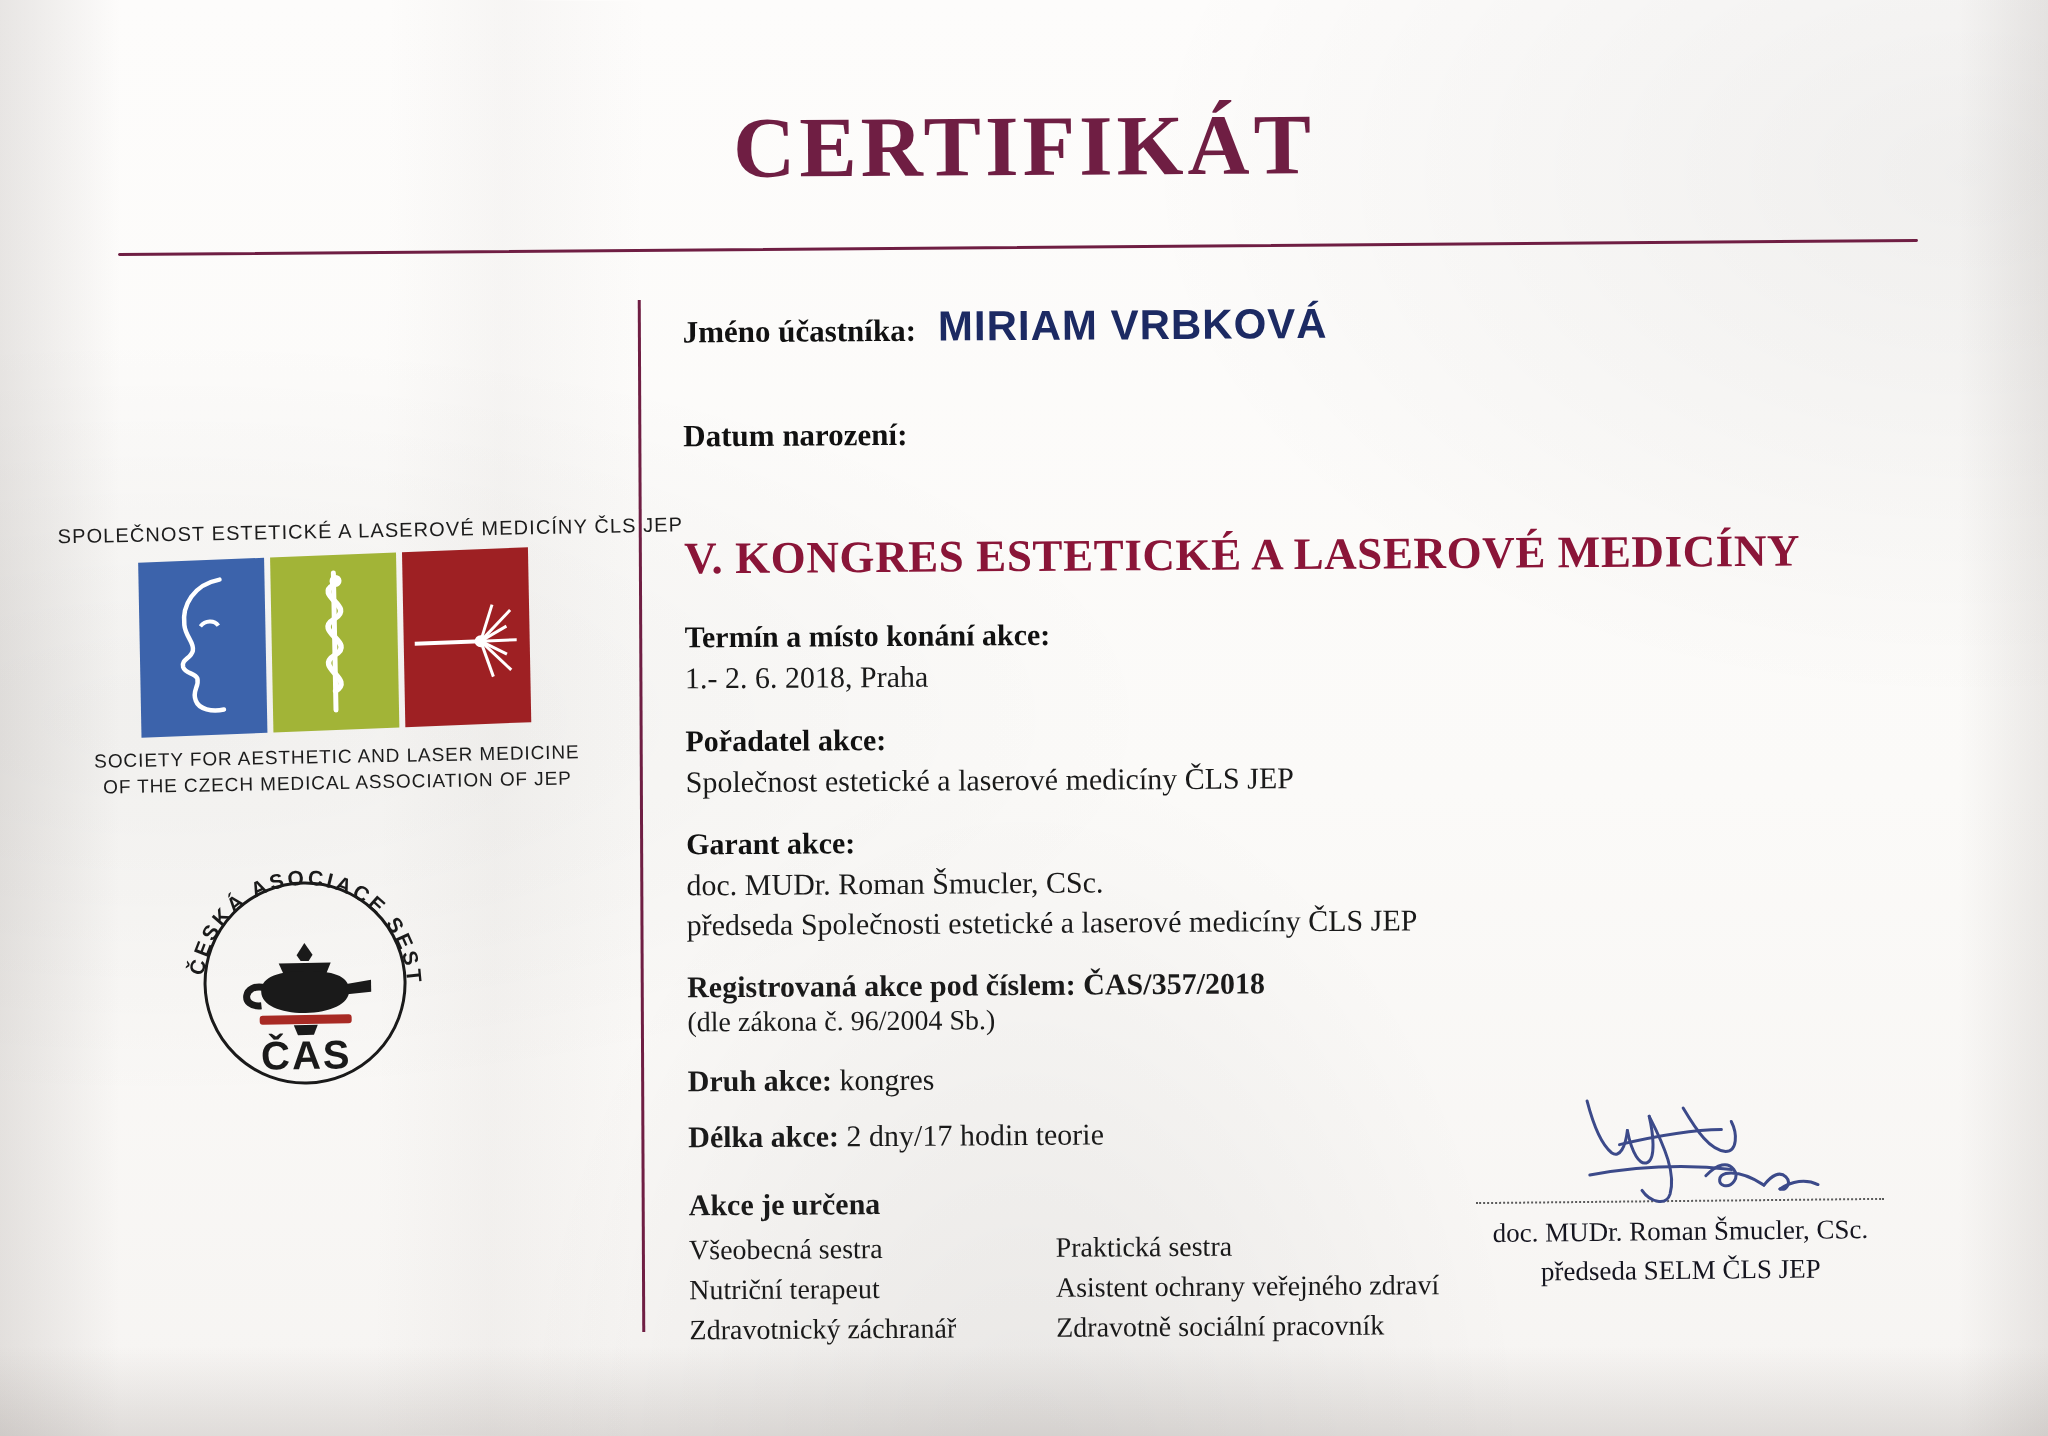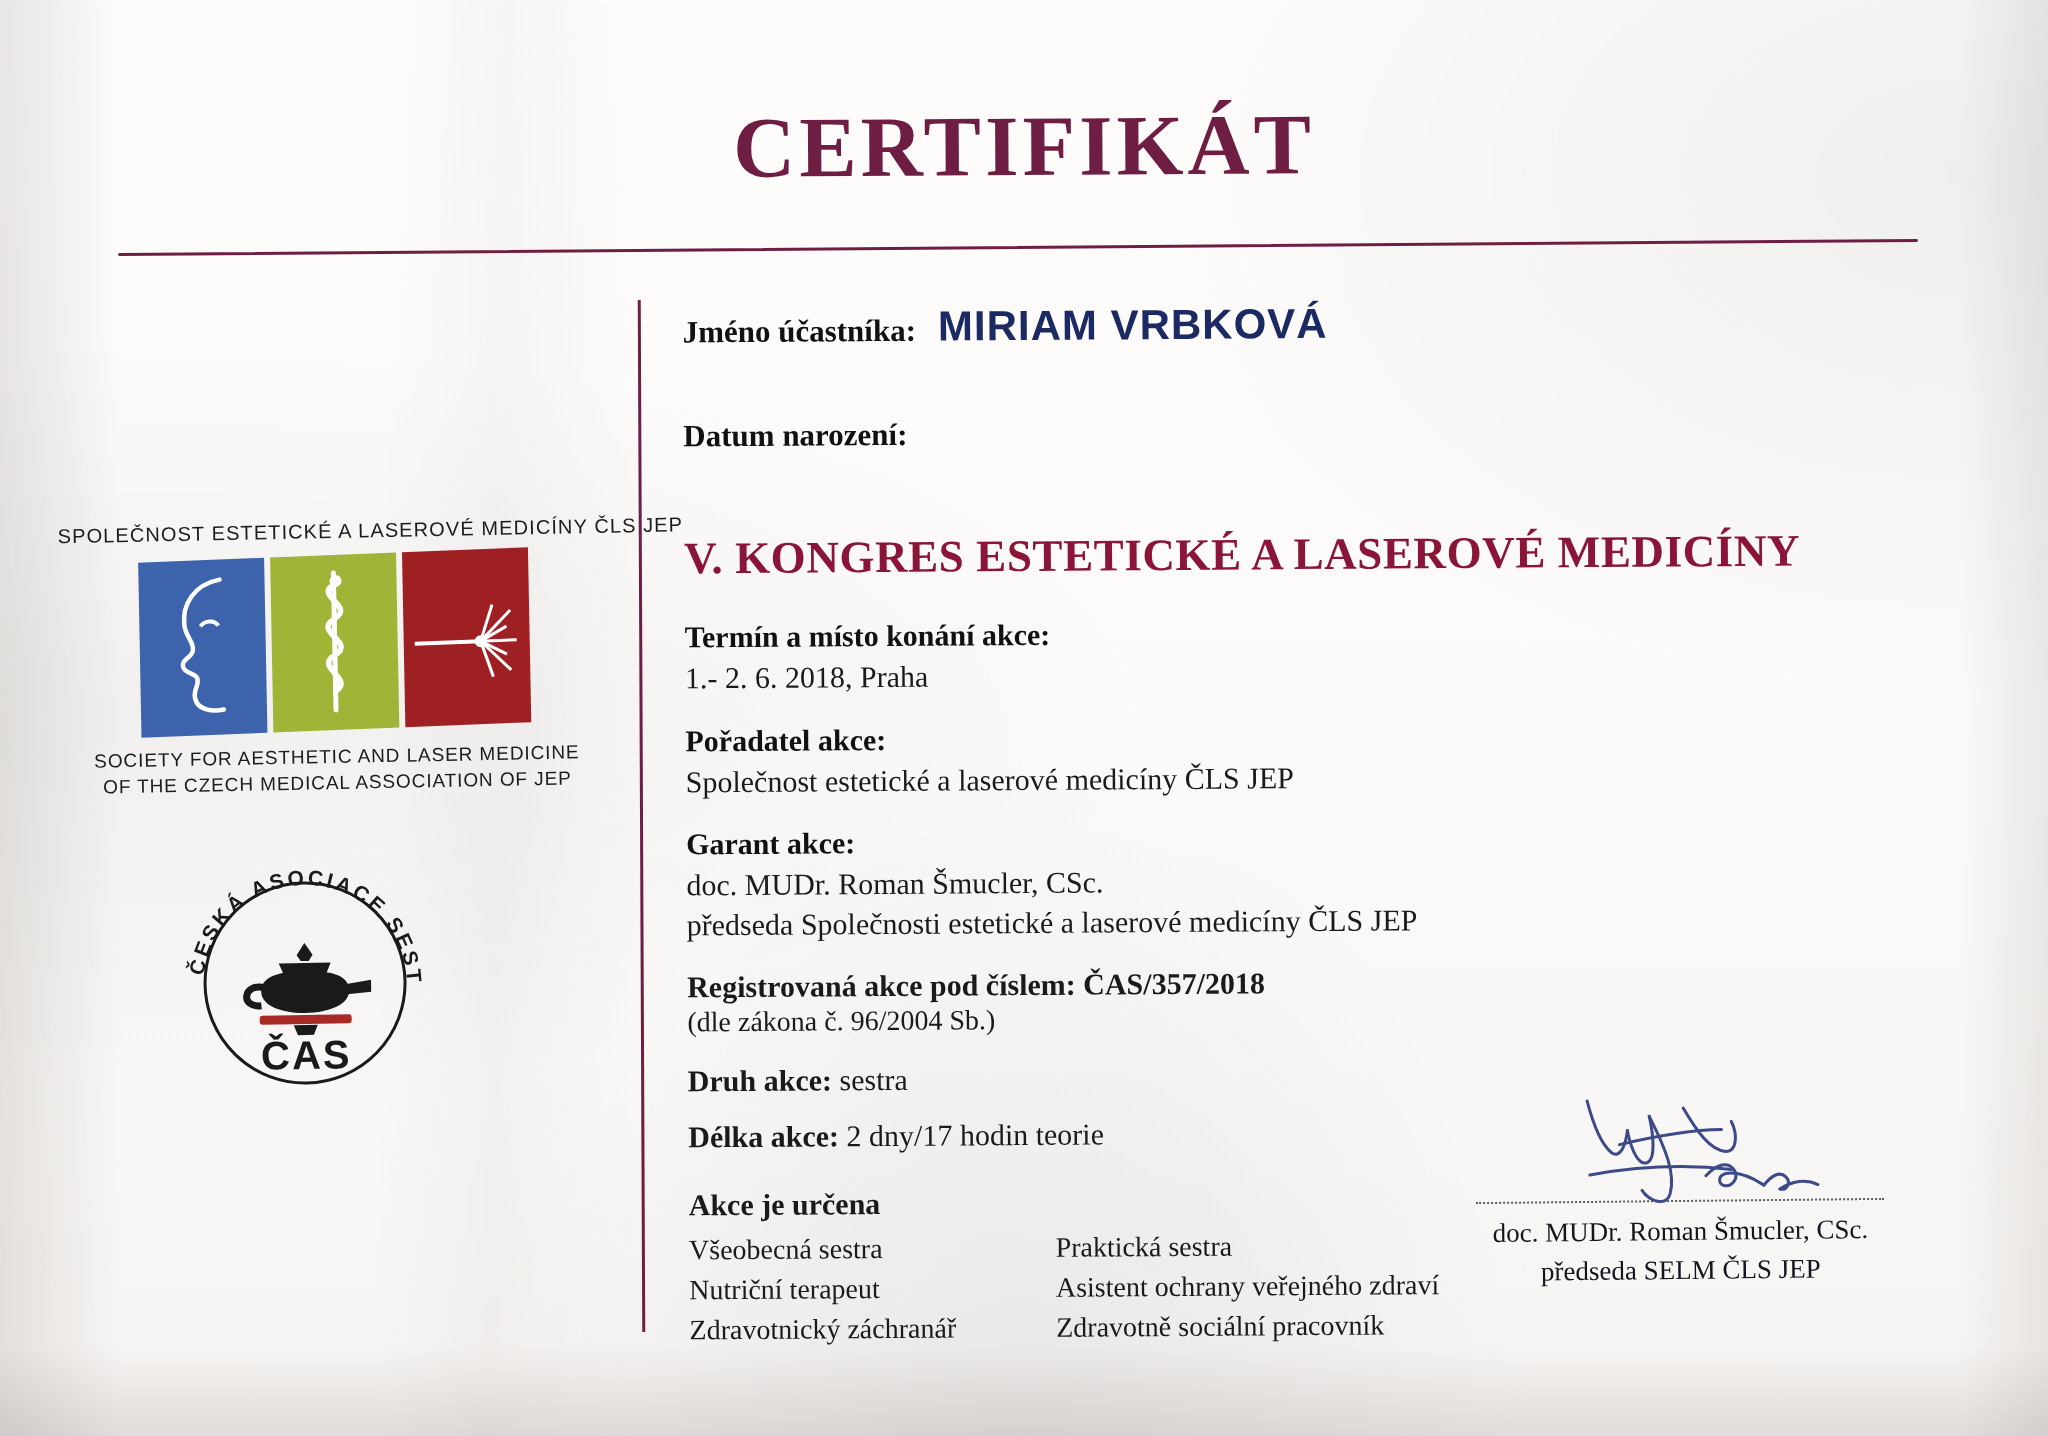--- a/index.html
+++ b/index.html
@@ -354,21 +354,21 @@
     </div>
 
     <div class="reg-line">
       <span>Registrovaná akce pod číslem:</span>
       <span>ČAS/357/2018</span>
     </div>
     <div class="reg-sub">(dle zákona č. 96/2004 Sb.)</div>
 
     <div class="inline-block">
       <b>Druh akce:</b>
-      <span>sestra</span>
+      <span>kongres</span>
     </div>
 
     <div class="inline-block">
       <b>Délka akce:</b>
       <span>2 dny/17 hodin teorie</span>
     </div>
 
     <div class="audience-head">Akce je určena</div>
     <div class="audience-cols">
       <div class="col">

